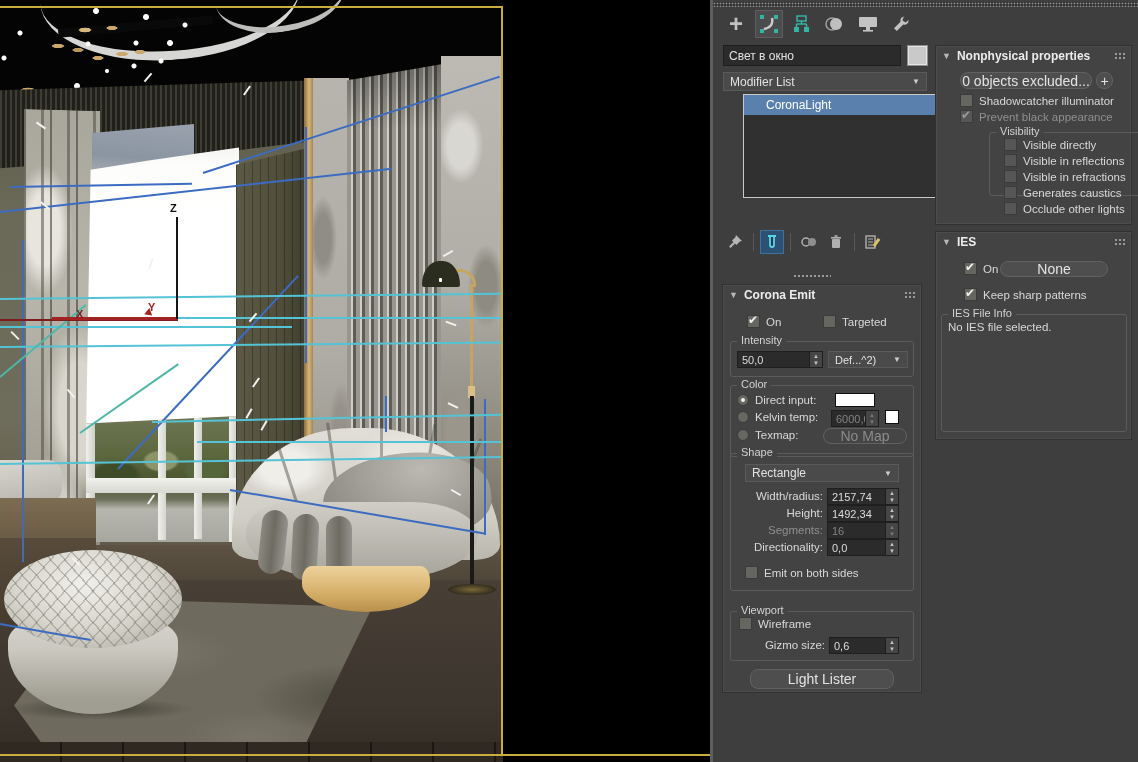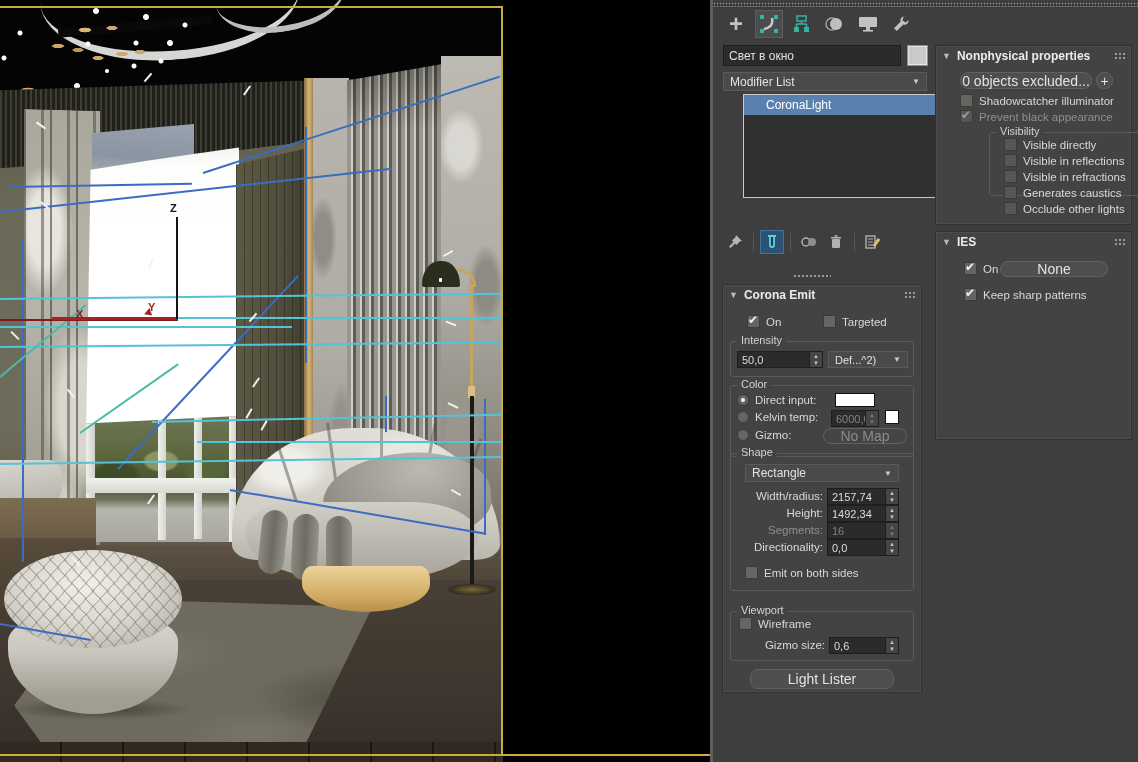--- a/index.html
+++ b/index.html
@@ -393,21 +393,21 @@
           <span class="radio"></span>
           <span class="lbl">Kelvin temp:</span>
         </div>
         <div class="spin dim abs" style="left:100px;top:24px;width:48px;">
           <span class="val">6000,0</span>
           <span class="arrows">▲<br>▼</span>
         </div>
         <div class="abs" style="left:154px;top:24px;width:14px;height:14px;background:#fff;border:1px solid #111;"></div>
         <div class="row" style="left:6px;top:43px;">
           <span class="radio"></span>
-          <span class="lbl">Gizmo:</span>
+          <span class="lbl">Texmap:</span>
         </div>
         <div class="btn dim abs" style="left:92px;top:42px;width:84px;height:16px;">
             <span>No Map</span>
           </div>
       </div>
 
       <div class="group" style="left:7px;top:168px;width:184px;height:138px;">
         <span class="legend">Shape</span>
         <div class="dd abs" style="left:14px;top:10px;width:154px;height:18px;">
           <span>Rectangle</span>
@@ -512,15 +512,19 @@
         <span class="cb checked"></span>
         <span class="lbl">On</span>
       </div>
       <div class="btn abs" style="left:64px;top:29px;width:108px;height:16px;">
           <span>None</span>
         </div>
       <div class="row" style="left:28px;top:56px;">
         <span class="cb checked"></span>
         <span class="lbl">Keep sharp patterns</span>
       </div>
+      <div class="group" style="left:5px;top:82px;width:186px;height:118px;">
+        <span class="legend">IES File Info</span>
+        <span class="lbl abs" style="left:6px;top:6px;">No IES file selected.</span>
+      </div>
     </div>
   </div>
 </div>
 
 </body></html>

